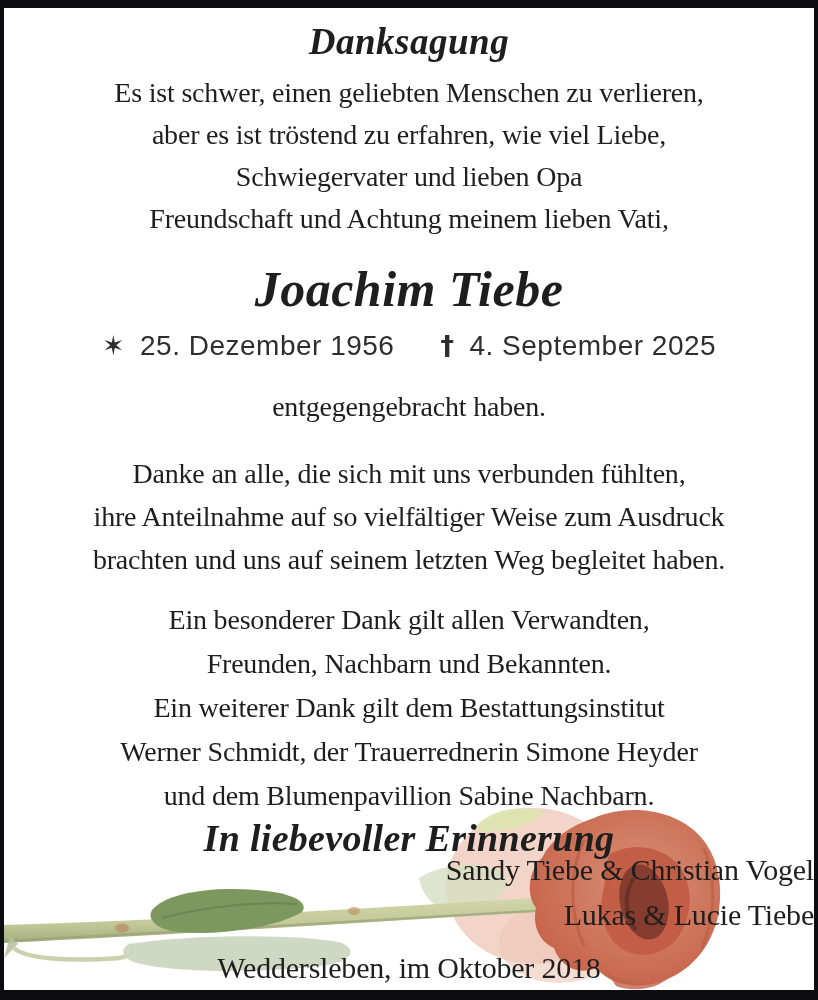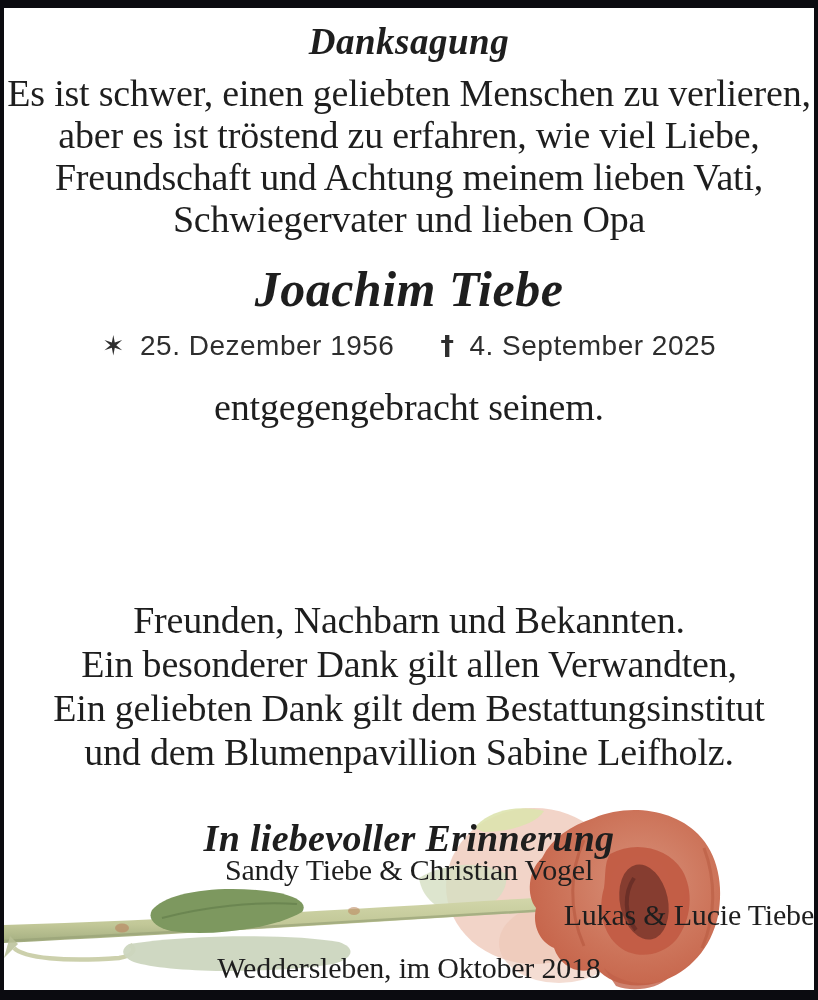--- a/index.html
+++ b/index.html
@@ -8,37 +8,37 @@
     font-family:"Liberation Serif", serif;
     background:var(--frame,#0b0b10);
   }
   .frame{position:absolute;inset:0;background:var(--frame,#0b0b10);}
   .page{
     position:absolute;left:4px;top:8px;right:4px;bottom:10px;
     background:var(--paper,#ffffff);overflow:hidden;
   }
   .txt{position:absolute;left:0;right:0;text-align:center;color:var(--text,#1e1e1e);z-index:2;}
   .title{top:12px;font-size:37px;font-weight:bold;font-style:italic;letter-spacing:.5px;}
-  .serifline{font-size:38px;line-height:42px;letter-spacing:-.2px;}
+  .serifline{font-size:28px;line-height:42px;letter-spacing:-.2px;}
   .intro{top:64px;}
   .name{top:252px;font-size:50px;font-weight:bold;font-style:italic;letter-spacing:.5px;}
   .dates{
     top:322px;display:flex;justify-content:center;align-items:baseline;gap:46px;
     font-family:"Liberation Sans", sans-serif;font-size:28px;color:var(--date-text,#2e2e2e);
     letter-spacing:.5px;
   }
   .datepart{display:flex;align-items:baseline;gap:15px;}
   .sym{font-family:"DejaVu Sans", sans-serif;font-size:27px;font-weight:bold;}
   .continuation{top:378px;}
   .thanks{top:444px;}
   .thanks .serifline{line-height:43px;}
   .special{top:590px;}
   .special .serifline{line-height:44px;}
   .remembrance{top:808px;font-size:38px;font-weight:bold;font-style:italic;letter-spacing:.3px;}
-  .family1{top:842px;}
+  .family1{top:842px;text-align:right;}
   .family2{top:887px;text-align:right;}
   .place{top:940px;}
   .family1,.family2,.place{font-size:30px;line-height:40px;letter-spacing:-.2px;}
   .rose{position:absolute;left:0;top:790px;width:740px;height:192px;z-index:1;}
   .f-stem{fill:url(#gStem);}
   .f-leaf{fill:var(--leaf,#7d985f);}
   .f-leafpale{fill:var(--leaf-pale,#ccd6bf);}
   .f-sepal{fill:var(--sepal,#dde3ae);}
   .f-wash{fill:var(--rose-wash,#edc6b6);}
   .f-mid{fill:var(--rose-mid,#c25c44);}
@@ -98,45 +98,51 @@
         <path d="M700,50 C712,82 712,118 698,150" stroke="#b5573e" stroke-width="3" fill="none" opacity="0.5"></path>
         <path d="M600,170 C615,186 648,190 664,180 C655,190 630,195 612,188 Z" fill="#c2614a" opacity="0.8"></path>
       </g>
     </svg>
 
     <div class="txt title">Danksagung</div>
 
     <div class="txt intro">
       <div class="serifline">Es ist schwer, einen geliebten Menschen zu verlieren,</div>
       <div class="serifline">aber es ist tröstend zu erfahren, wie viel Liebe,</div>
+      <div class="serifline">Schwiegervater und lieben Opa</div>
       <div class="serifline">Freundschaft und Achtung meinem lieben Vati,</div>
-      <div class="serifline">Schwiegervater und lieben Opa</div>
     </div>
 
     <div class="txt name">Joachim Tiebe</div>
 
     <div class="txt dates">
       <span class="datepart">
         <span class="sym">✶</span>
         <span>25. Dezember 1956</span>
       </span>
       <span class="datepart">
         <span class="sym">†</span>
         <span>4. September 2025</span>
       </span>
     </div>
 
-    <div class="txt continuation serifline">entgegengebracht seinem.</div>
+    <div class="txt continuation serifline">entgegengebracht haben.</div>
 
+    <div class="txt thanks">
+      <div class="serifline">Danke an alle, die sich mit uns verbunden fühlten,</div>
+      <div class="serifline">ihre Anteilnahme auf so vielfältiger Weise zum Ausdruck</div>
+      <div class="serifline">brachten und uns auf seinem letzten Weg begleitet haben.</div>
+    </div>
 
     <div class="txt special">
+      <div class="serifline">Ein besonderer Dank gilt allen Verwandten,</div>
       <div class="serifline">Freunden, Nachbarn und Bekannten.</div>
-      <div class="serifline">Ein besonderer Dank gilt allen Verwandten,</div>
-      <div class="serifline">Ein geliebten Dank gilt dem Bestattungsinstitut</div>
-      <div class="serifline">und dem Blumenpavillion Sabine Leifholz.</div>
+      <div class="serifline">Ein weiterer Dank gilt dem Bestattungsinstitut</div>
+      <div class="serifline">Werner Schmidt, der Trauerrednerin Simone Heyder</div>
+      <div class="serifline">und dem Blumenpavillion Sabine Nachbarn.</div>
     </div>
 
     <div class="txt remembrance">In liebevoller Erinnerung</div>
     <div class="txt family1">Sandy Tiebe &amp; Christian Vogel</div>
     <div class="txt family2">Lukas &amp; Lucie Tiebe</div>
     <div class="txt place">Weddersleben, im Oktober 2018</div>
 
   </div>
 </div>
 

